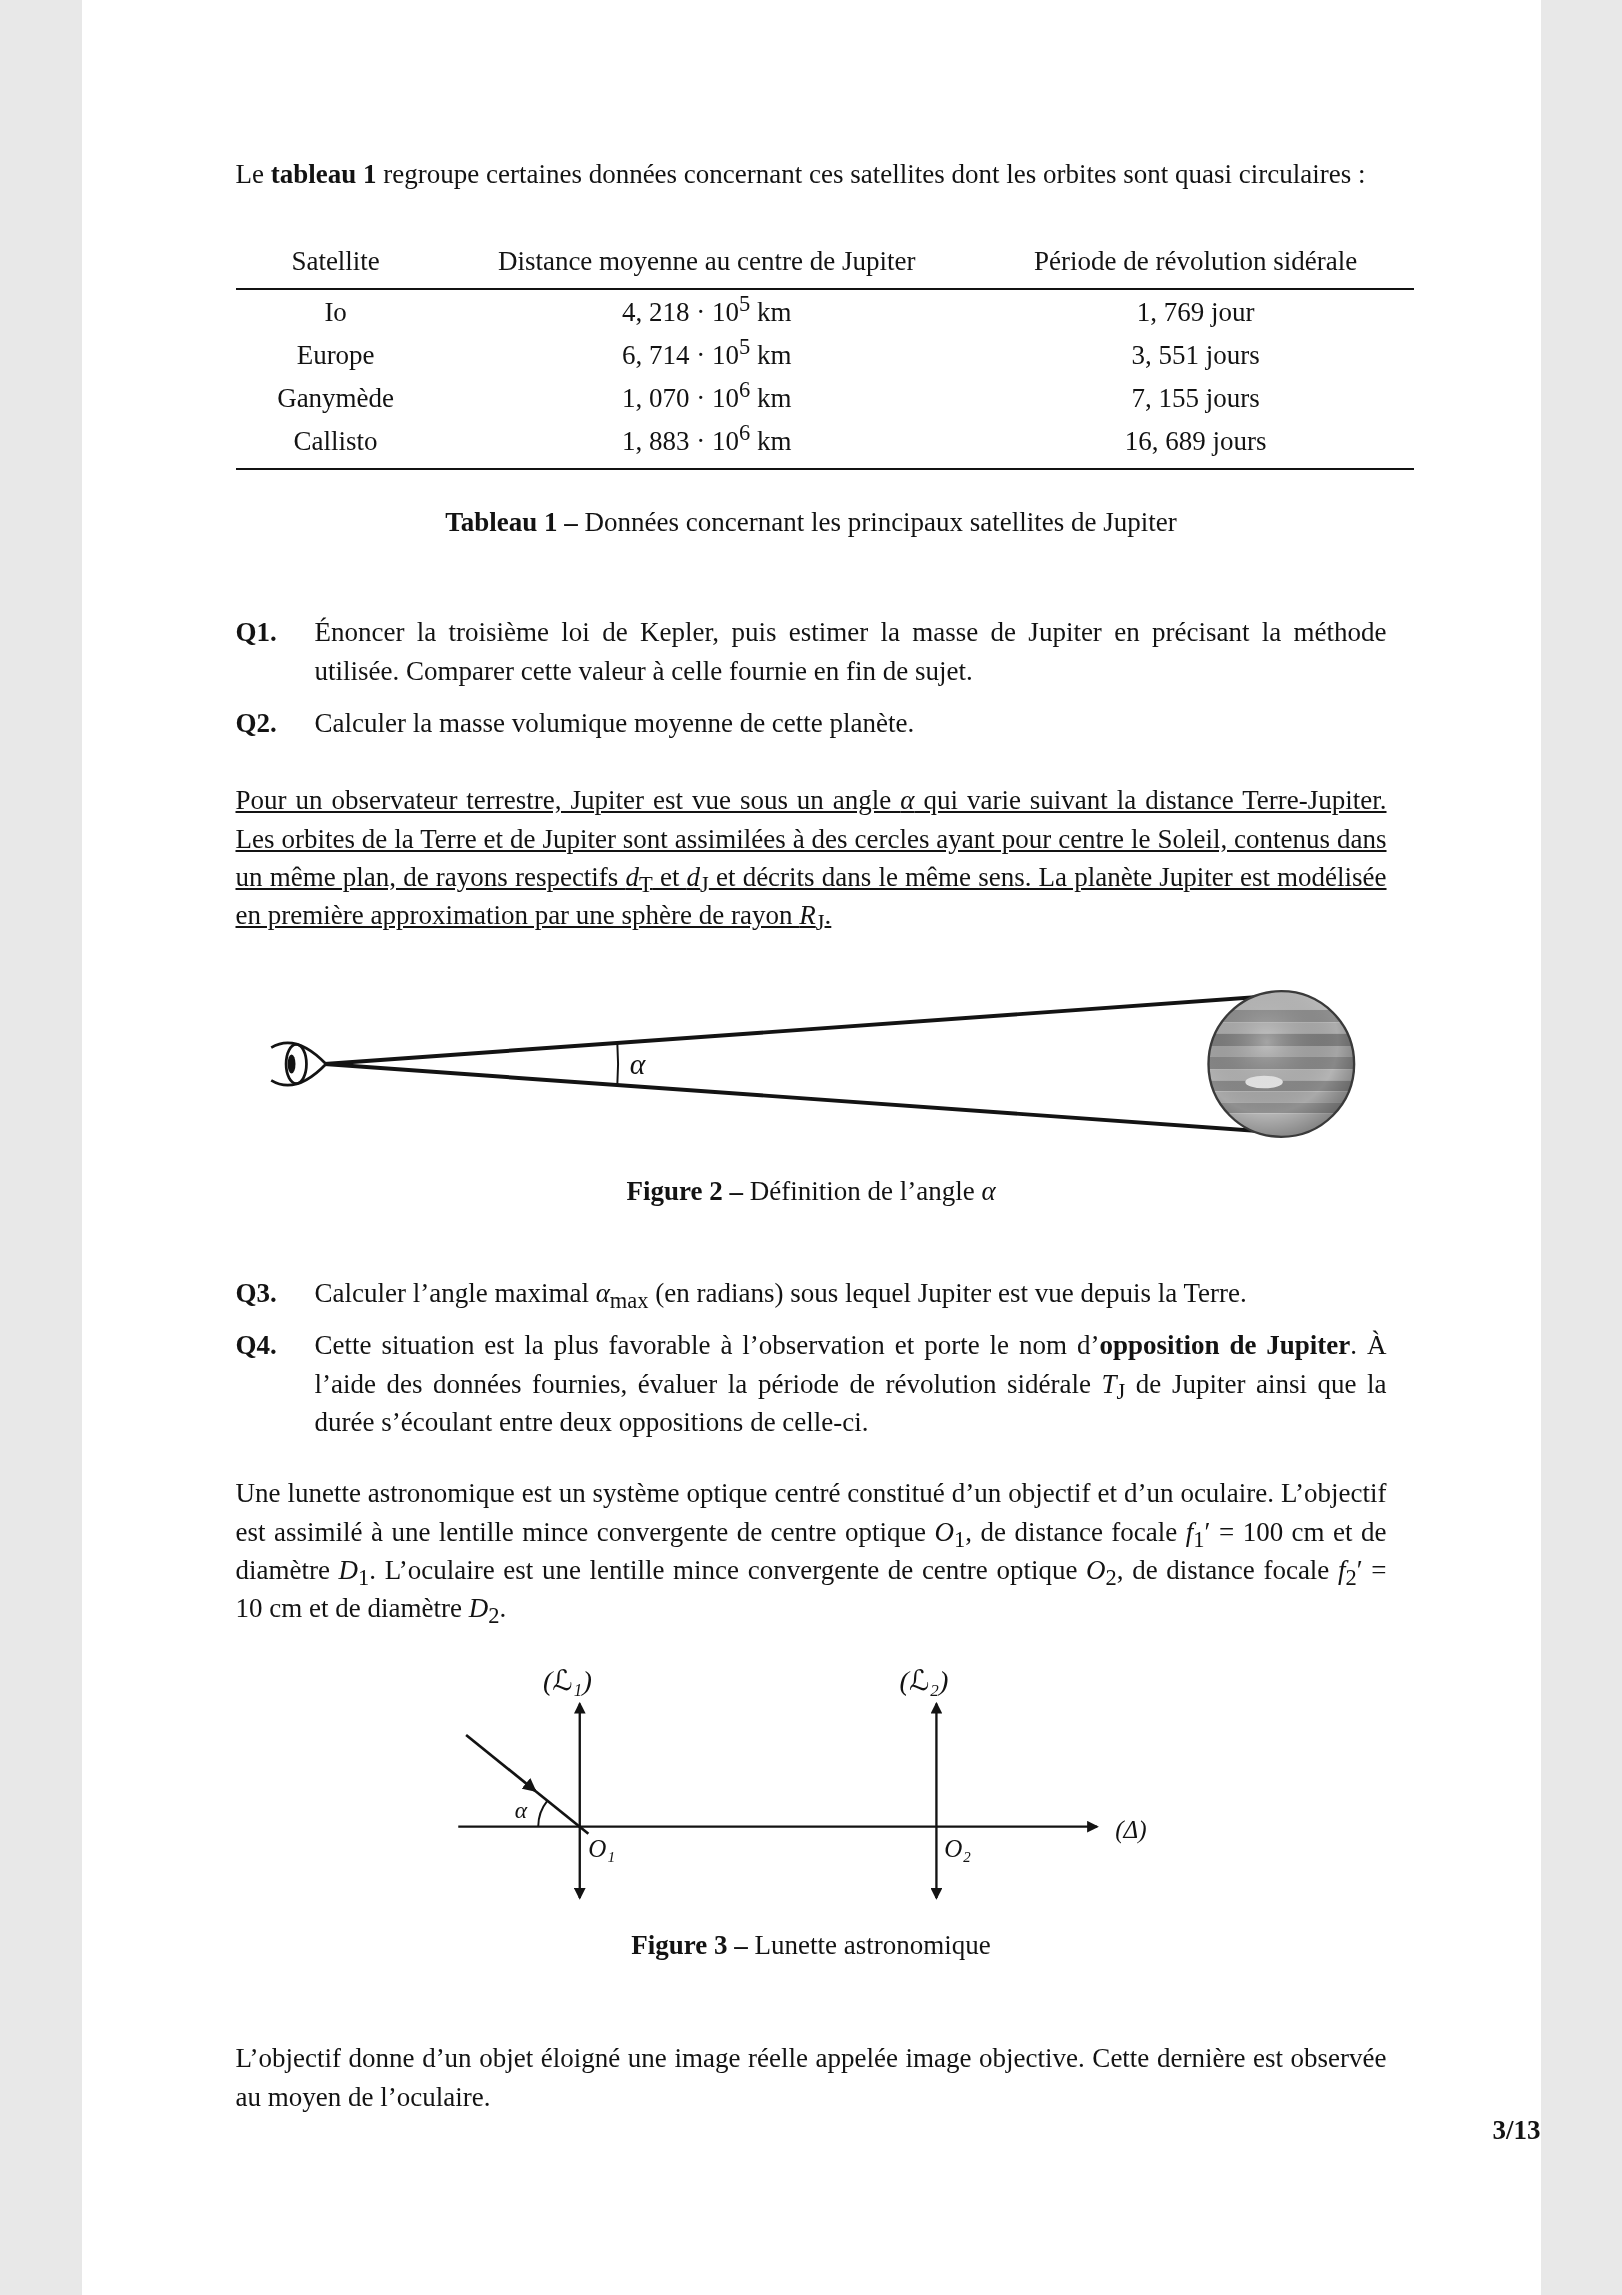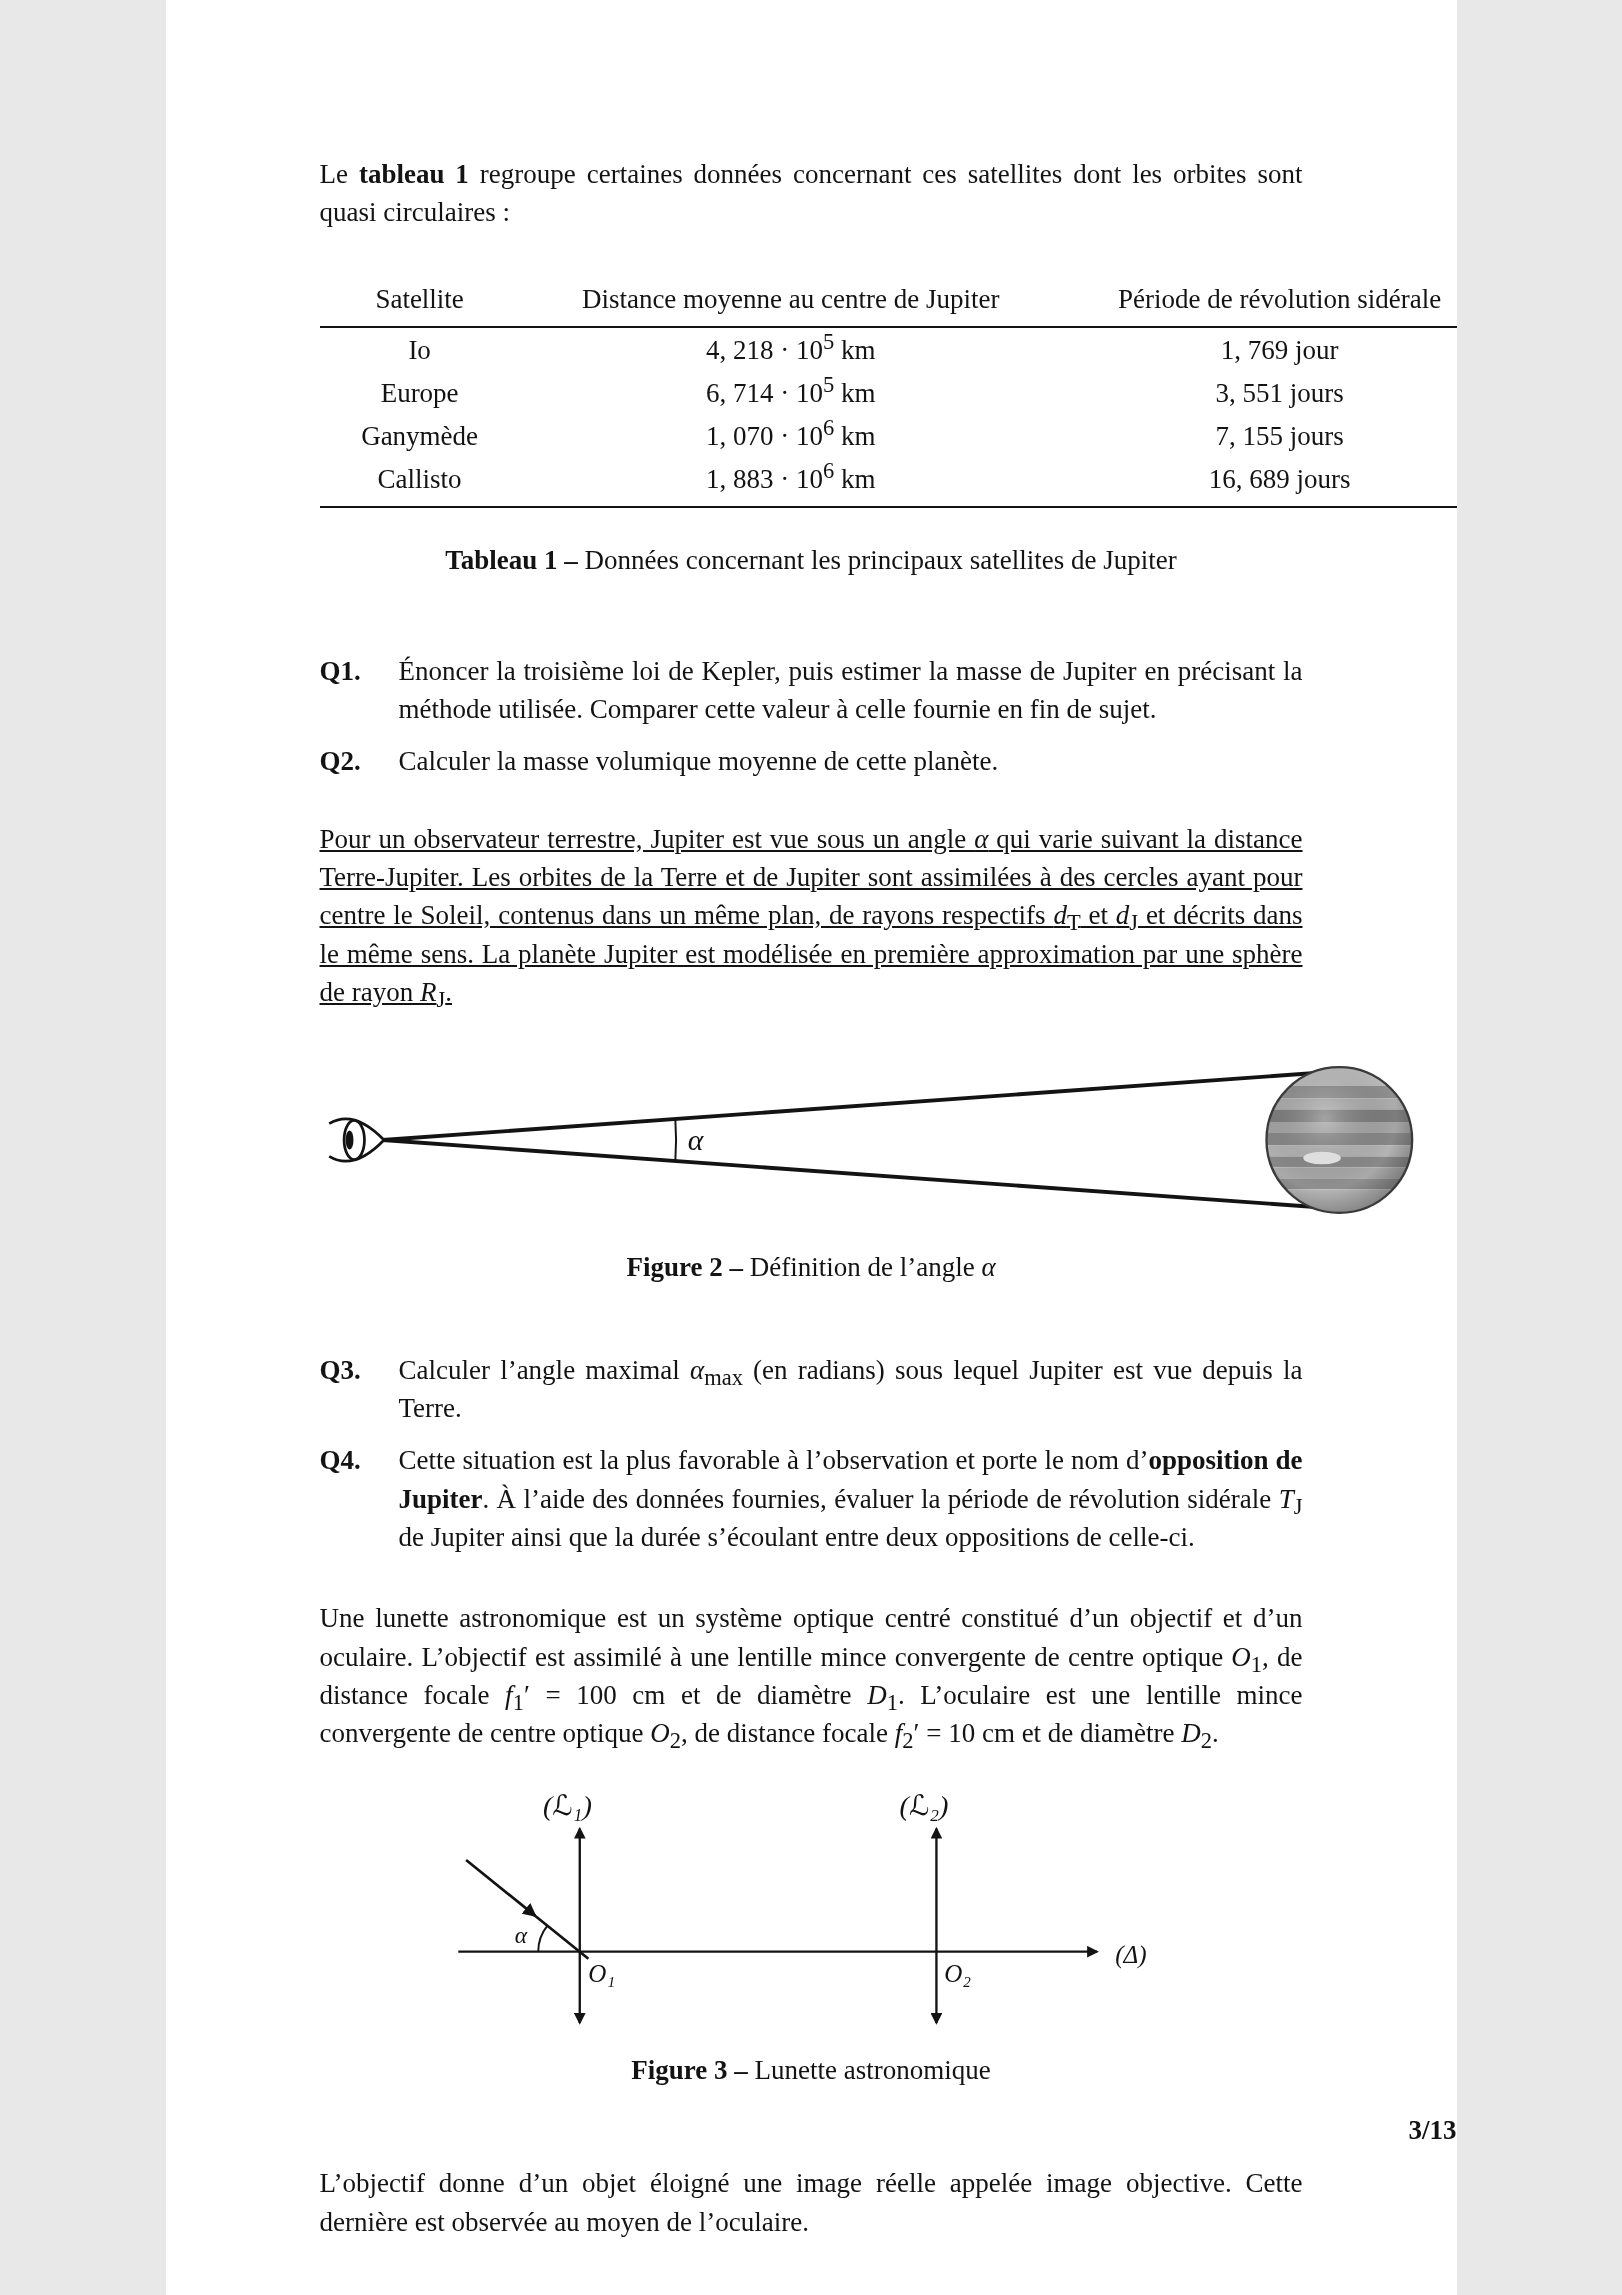--- a/index.html
+++ b/index.html
@@ -1,24 +1,24 @@
 <!DOCTYPE html>
 <html style="font-size:12.6px"><head>
 <meta charset="utf-8">
 <style>
   html,body{margin:0;padding:0;background:#e8e8e8;}
   .page{
-    width:1291px;height:2295px;position:relative;background:#ffffff;color:#131313;
+    width:1459px;height:2295px;position:relative;background:#ffffff;color:#131313;
     font-family:"Liberation Serif","DejaVu Serif","DejaVu Sans",serif;
     font-size:27px;line-height:1.42;box-sizing:border-box;
     padding:155px 154px 0 154px;overflow:hidden;margin:0 auto;
   }
   .para{margin:0;text-align:justify;}
   .para.observer{margin-top:39px;text-decoration:underline;}
-  .para.lunette{margin-top:43px;}
+  .para.lunette{margin-top:33px;}
   .para.objectif{margin-top:75px;}
 
   .table-wrap{margin:47px auto 0;width:1178px;}
   table{width:100%;border-collapse:collapse;}
   th{font-weight:normal;border-bottom:2.4px solid #131313;padding:1.6px 7.9px 7.9px;text-align:center;}
   td{text-align:center;padding:2.4px 7.9px;}
   tbody tr:last-child td{border-bottom:2.4px solid #131313;padding-bottom:7.9px;}
   th:nth-child(1),td:nth-child(1){width:17%;}
   th:nth-child(2),td:nth-child(2){width:46%;}
   th:nth-child(3),td:nth-child(3){width:37%;}

